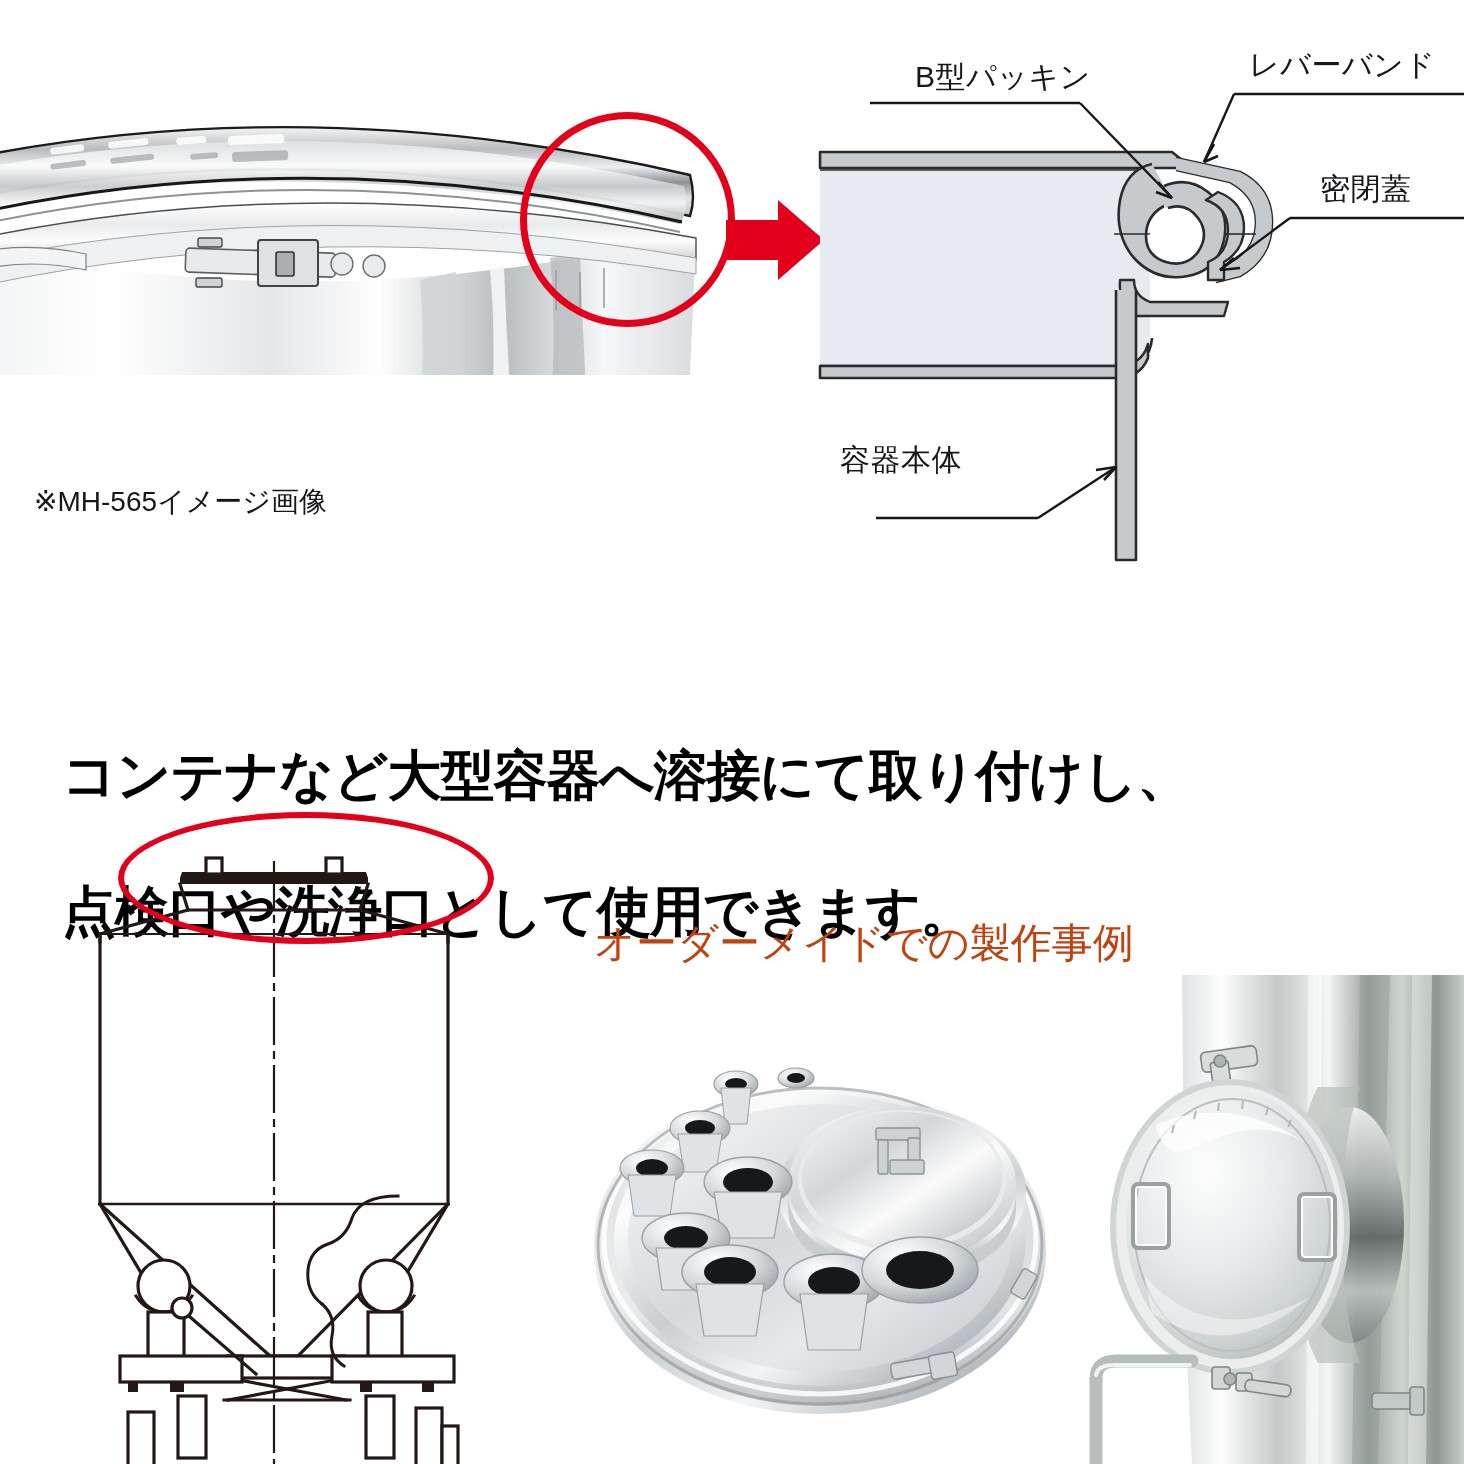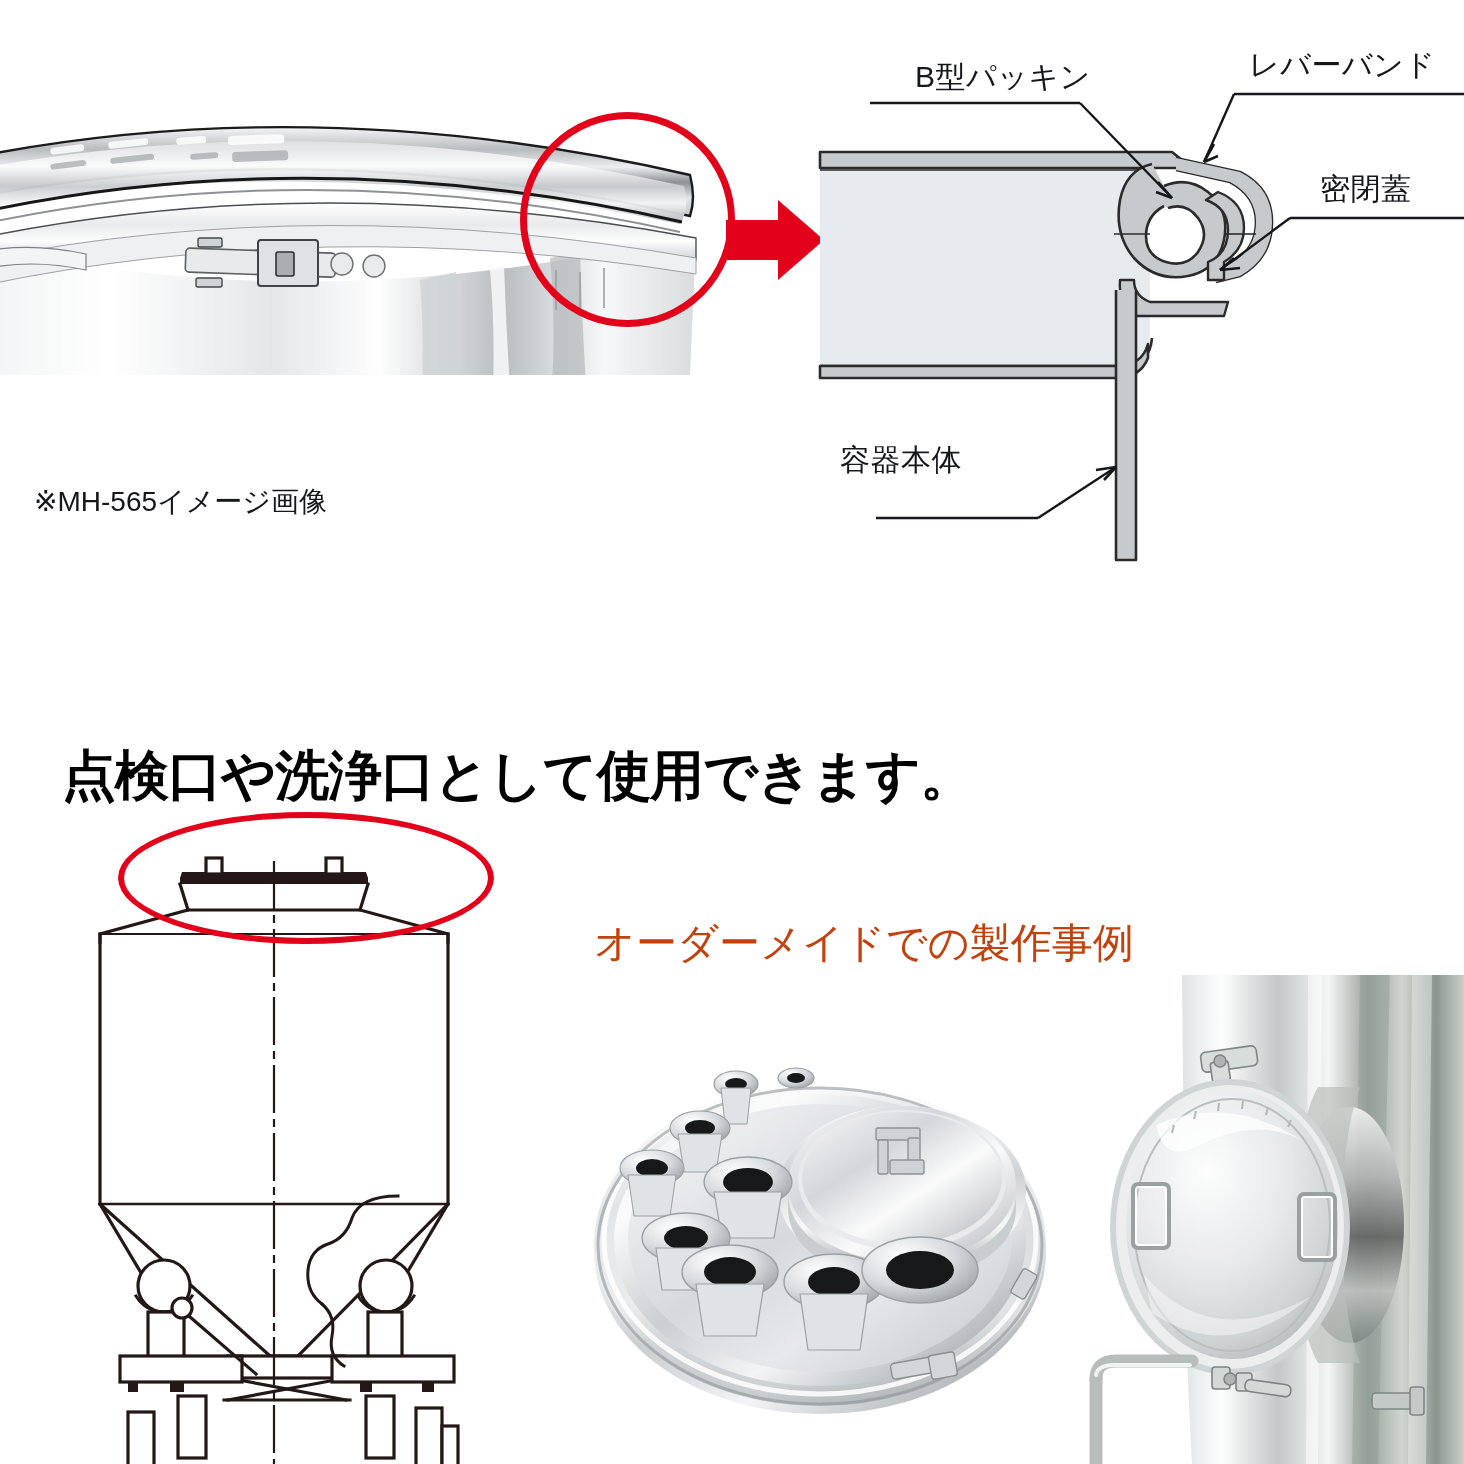--- a/index.html
+++ b/index.html
@@ -297,20 +297,21 @@
 <div class="abs callout-label" id="label-packing">B型パッキン</div>
 <div class="abs callout-label" id="label-leverband">レバーバンド</div>
 <div class="abs callout-label" id="label-lid">密閉蓋</div>
 <div class="abs callout-label" id="label-body">容器本体</div>
 
 <div class="abs" id="photo-caption">
   <div>※MH-565イメージ画像</div>
 </div>
 
 <div class="abs" id="headline">
+  <div>コンテナなど大型容器へ溶接にて取り付けし、</div>
   <div>点検口や洗浄口として使用できます。</div>
 </div>
 
 <div class="abs" id="tank-drawing">
   <svg width="490" height="664" viewBox="0 0 490 664" xmlns="http://www.w3.org/2000/svg" aria-hidden="true">
     <g stroke="#231815" stroke-width="3.2" fill="none" stroke-linejoin="miter" stroke-linecap="square">
 
       <path d="M120,78 L122,72 L306,72 L308,78 L308,84 L120,84 Z" fill="#231815" stroke="none"></path>
       <path d="M120,84 L128,110 L300,110 L308,84"></path>
 

